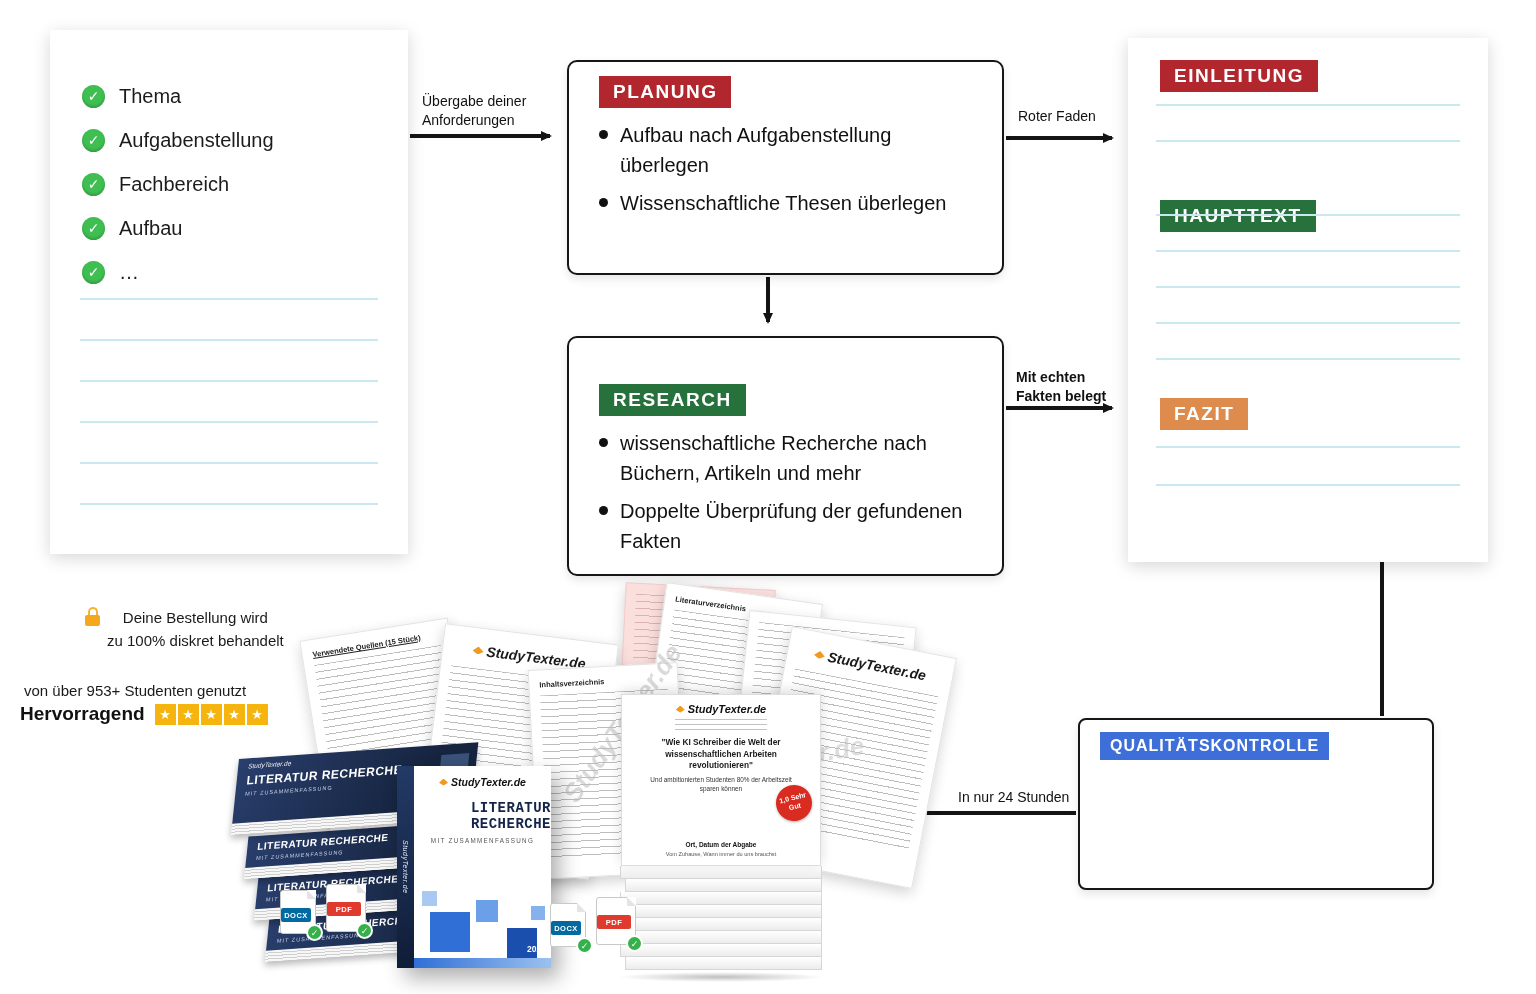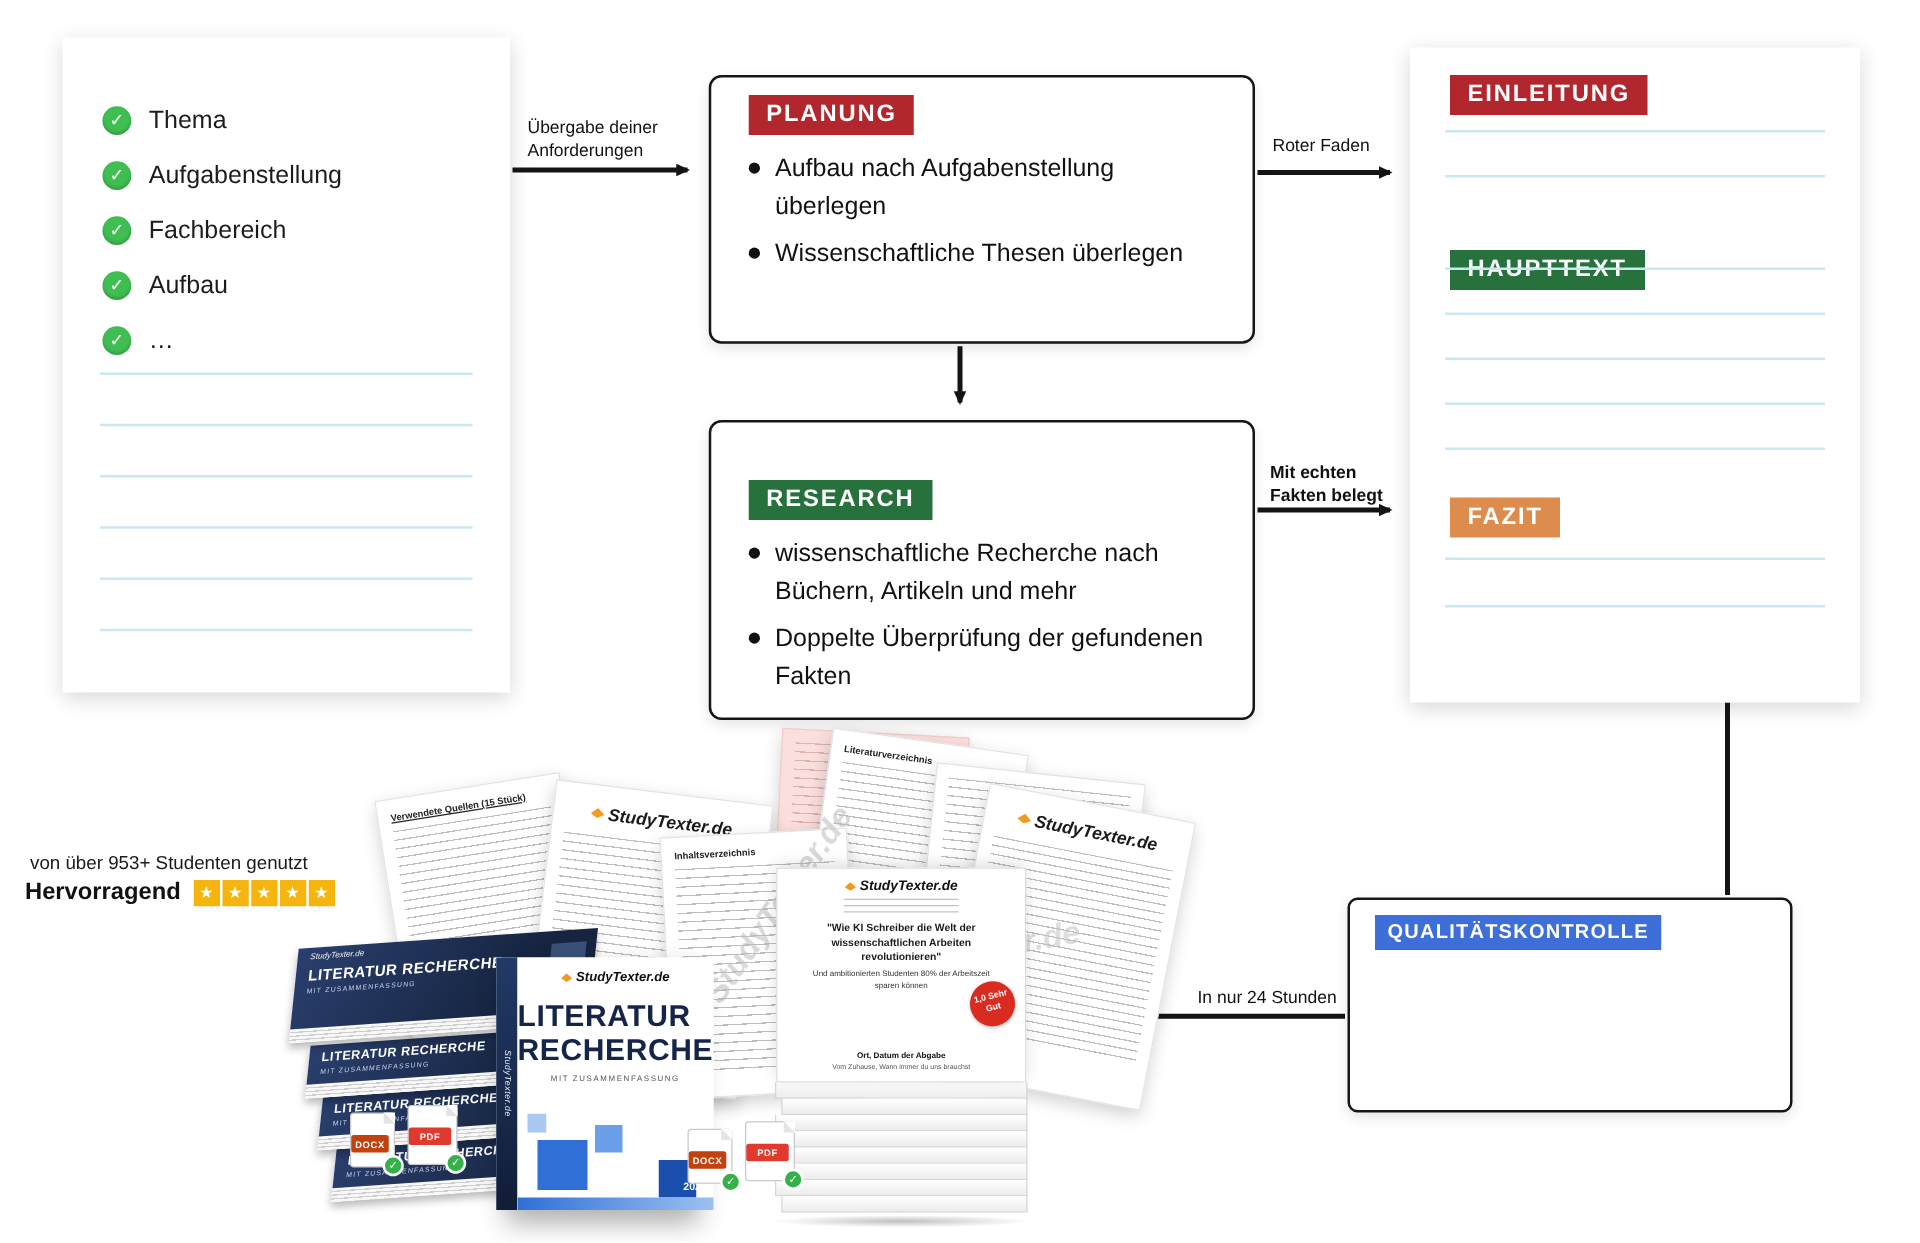--- a/index.html
+++ b/index.html
@@ -98,21 +98,21 @@
   .stack-book.small .stack-title { font-size:10px; margin-top:1px; }
   .stack-sub { font-size:5.5px; letter-spacing:1px; color:#c7d3ea; margin-top:3px; }
 
   
   .big-book { position:absolute; left:172px; top:188px; width:154px; height:202px; display:flex; box-shadow:8px 10px 20px rgba(0,0,0,.32); background:#fff; z-index:4; }
   .book-spine { width:17px; background:linear-gradient(#223a66,#101d38); display:flex; align-items:center; justify-content:center; flex:none; }
   .spine-text { writing-mode:vertical-rl; font-size:7px; color:#e8ecf5; font-style:italic; letter-spacing:.5px; }
   .book-cover { flex:1; position:relative; background:#fff; padding-top:10px; }
   .book-logo { display:flex; justify-content:center; gap:3px; align-items:center; font-size:10.5px; font-weight:bold; font-style:italic; color:#111; }
   .book-logo .cap { width:9px; height:7px; }
-  .book-title { margin-top:13px; text-align:left; font-size:24px; line-height:1.12; font-weight:800; color:#15254a; white-space:pre-line; letter-spacing:.5px; }
+  .book-title { margin-top:13px; text-align:right; font-size:14px; line-height:1.12; font-weight:800; color:#15254a; white-space:pre-line; letter-spacing:.5px;font-family:Liberation Mono, monospace; }
   .book-sub { text-align:center; font-size:6.3px; letter-spacing:1.3px; color:#555; margin-top:5px; }
   .book-pattern { position:absolute; left:0; right:0; bottom:0; height:86px; overflow:hidden; }
   .sq { position:absolute; }
   .q1 { width:40px; height:40px; background:#2f6fd6; left:16px; bottom:16px; }
   .q2 { width:22px; height:22px; background:#6ba0e8; left:62px; bottom:46px; }
   .q3 { width:15px; height:15px; background:#a9c8f2; left:8px; bottom:62px; }
   .q4 { width:30px; height:30px; background:#1b4fae; right:14px; bottom:10px; }
   .q5 { width:14px; height:14px; background:#85b1ec; right:6px; bottom:48px; }
   .pattern-bar { position:absolute; left:0; right:0; bottom:0; height:10px; background:linear-gradient(90deg,#2f6fd6,#9cc1f0); }
   .book-year { position:absolute; right:5px; bottom:14px; font-size:8.5px; font-weight:bold; color:#fff; z-index:2; }
@@ -135,21 +135,21 @@
 
   
   .file-pair { position:absolute; z-index:5; width:90px; height:60px; }
   .fp1 { left:55px; top:312px; }
   .fp2 { left:325px; top:325px; }
   .file-icon { position:absolute; width:36px; height:44px; }
   .file-icon.pdf { left:46px; top:-6px; width:40px; height:48px;border-radius:18px; }
   .file-page { position:absolute; inset:0; background:#fff; border:1px solid #c9c9c9; border-radius:3px; }
   .file-fold { position:absolute; right:0; top:0; width:0; height:0; border-left:9px solid #e4e4e4; border-top:9px solid #fff; }
   .file-band { position:absolute; left:1px; right:5px; top:18px; height:14px; color:#fff; font-size:7.5px; font-weight:bold; display:flex; align-items:center; justify-content:center; border-radius:2px; letter-spacing:.5px; }
-  .file-band.blue { background:#c2410c; }
+  .file-band.blue { background:#0369a1; }
   .file-band.redb { background:#e03a2f; }
   .file-check { position:absolute; right:-7px; bottom:-7px; width:17px; height:17px; border-radius:50%; background:#35b14a; border:2px solid #fff; color:#fff; font-size:9px; display:flex; align-items:center; justify-content:center; font-weight:bold; }
 </style>
 </head>
 <body>
 
 <div class="canvas">
 
   <svg class="arrows" width="1536" height="994" viewBox="0 0 1536 994">
     <defs>
@@ -241,20 +241,28 @@
     <div class="doc-line" style="top:320px"></div>
     <span class="badge orange doc-badge" style="top:360px">FAZIT</span>
     <div class="doc-line" style="top:408px"></div>
     <div class="doc-line" style="top:446px"></div>
   </div>
 
   <div class="flow-box qk-box">
     <span class="badge blue">QUALITÄTSKONTROLLE</span>
   </div>
 
+  <div class="trust-discreet">
+    <span class="lock-icon">
+      <span class="lock-shackle"></span>
+        <span class="lock-body"></span>
+    </span>
+    <span class="discreet-text">Deine Bestellung wird
+zu 100% diskret behandelt</span>
+  </div>
   <div class="trust-students">von über 953+ Studenten genutzt</div>
   <div class="trust-rating">
     <span class="rating-word">Hervorragend</span>
     <span class="stars">
       <span class="star">★</span>
       <span class="star">★</span>
       <span class="star">★</span>
       <span class="star">★</span>
       <span class="star">★</span>
     </span>

